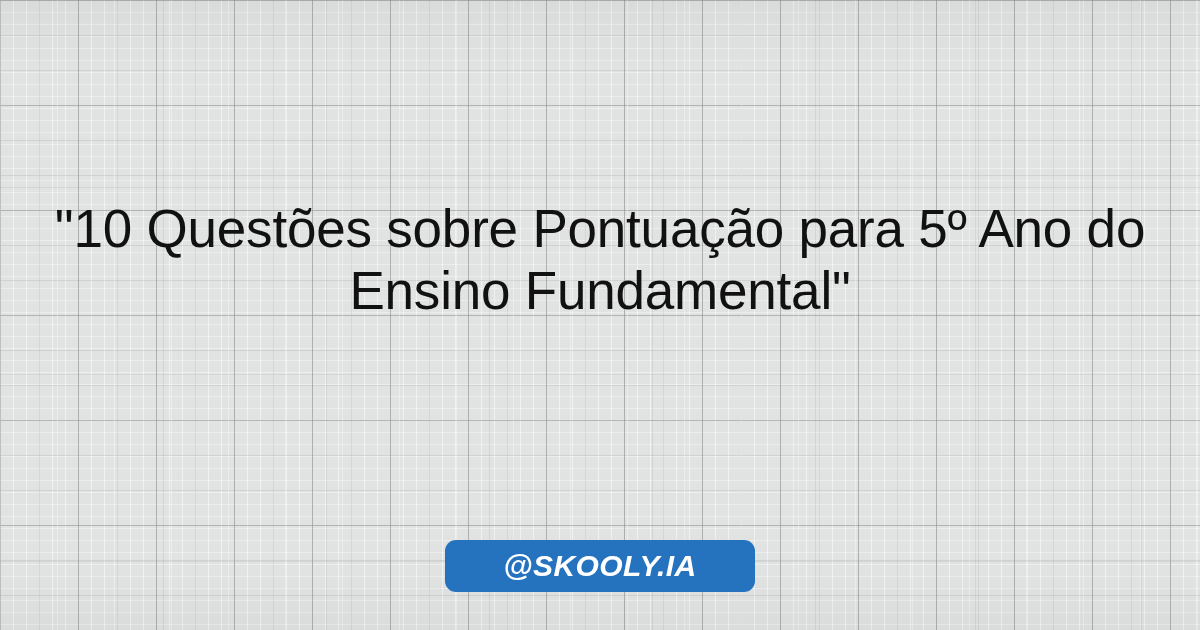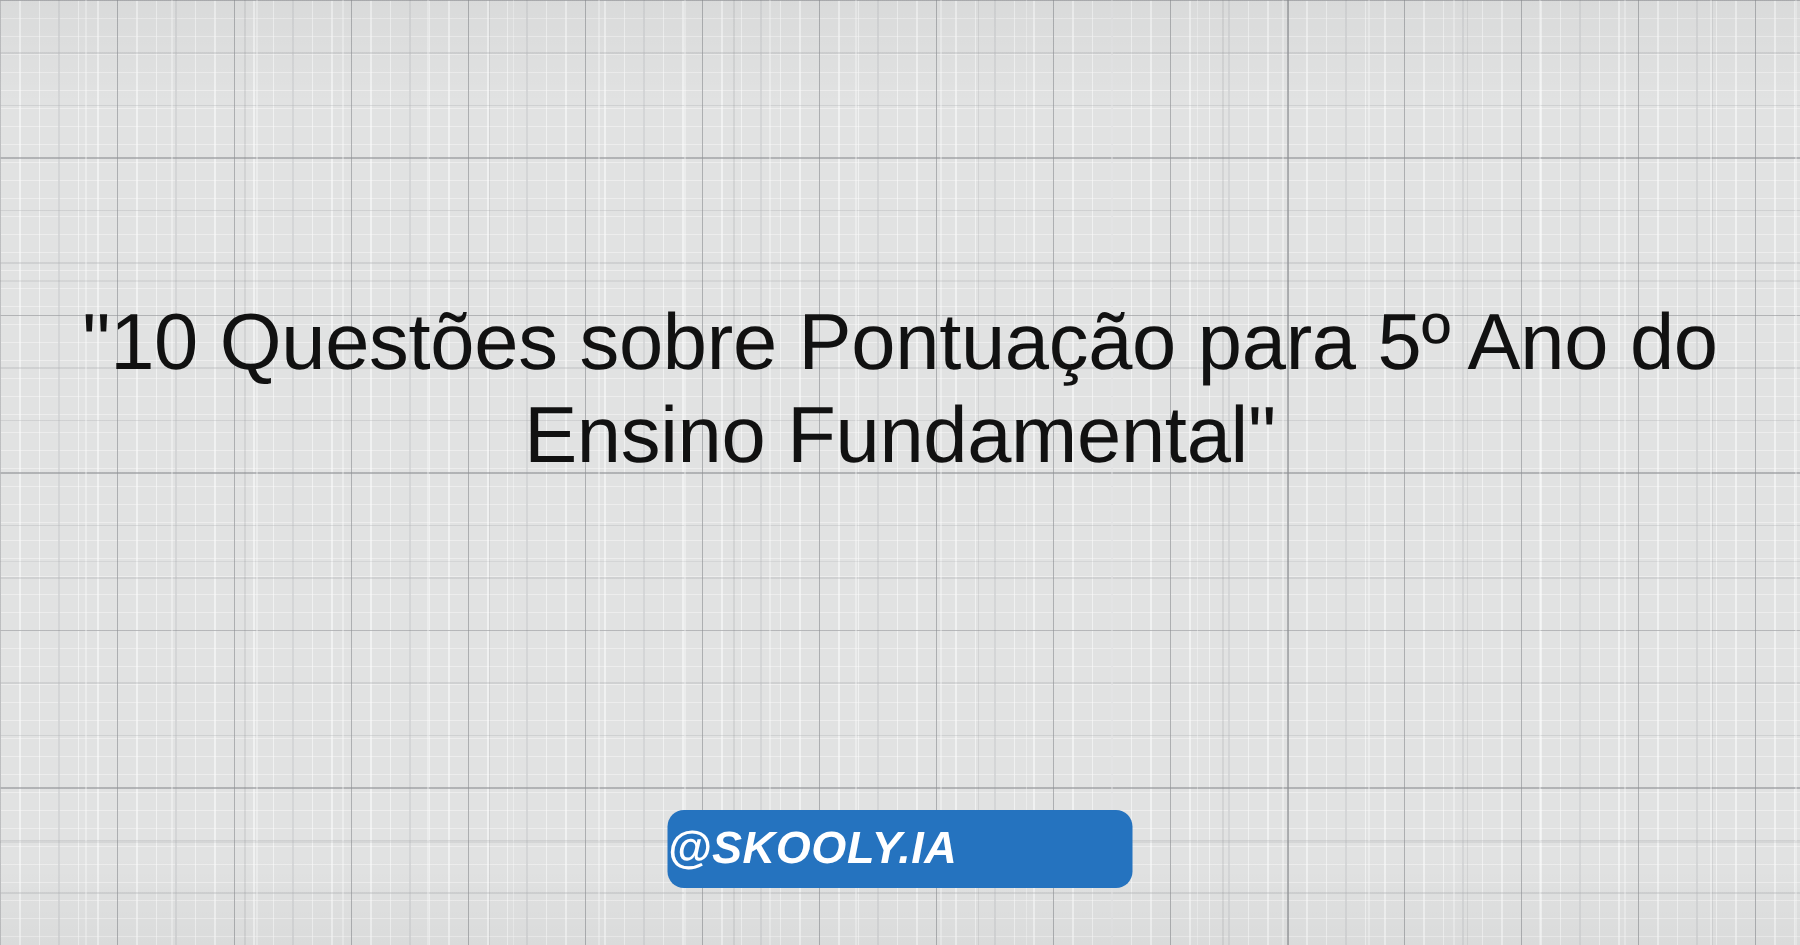--- a/index.html
+++ b/index.html
@@ -117,21 +117,21 @@
   
   #badge {
     position: absolute;
     left: 445px;
     top: 540px;
     width: 310px;
     height: 52px;
     box-sizing: border-box;
     display: flex;
     align-items: center;
-    justify-content: flex-start;
+    justify-content: center;
     background-color: #2573bf;
     border-radius: 11px;
   }
 
   #badge-label {
     font-family: "Liberation Sans", sans-serif;
     font-size: 30px;
     font-style: italic;
     font-weight: 700;
     letter-spacing: 0.4px;

